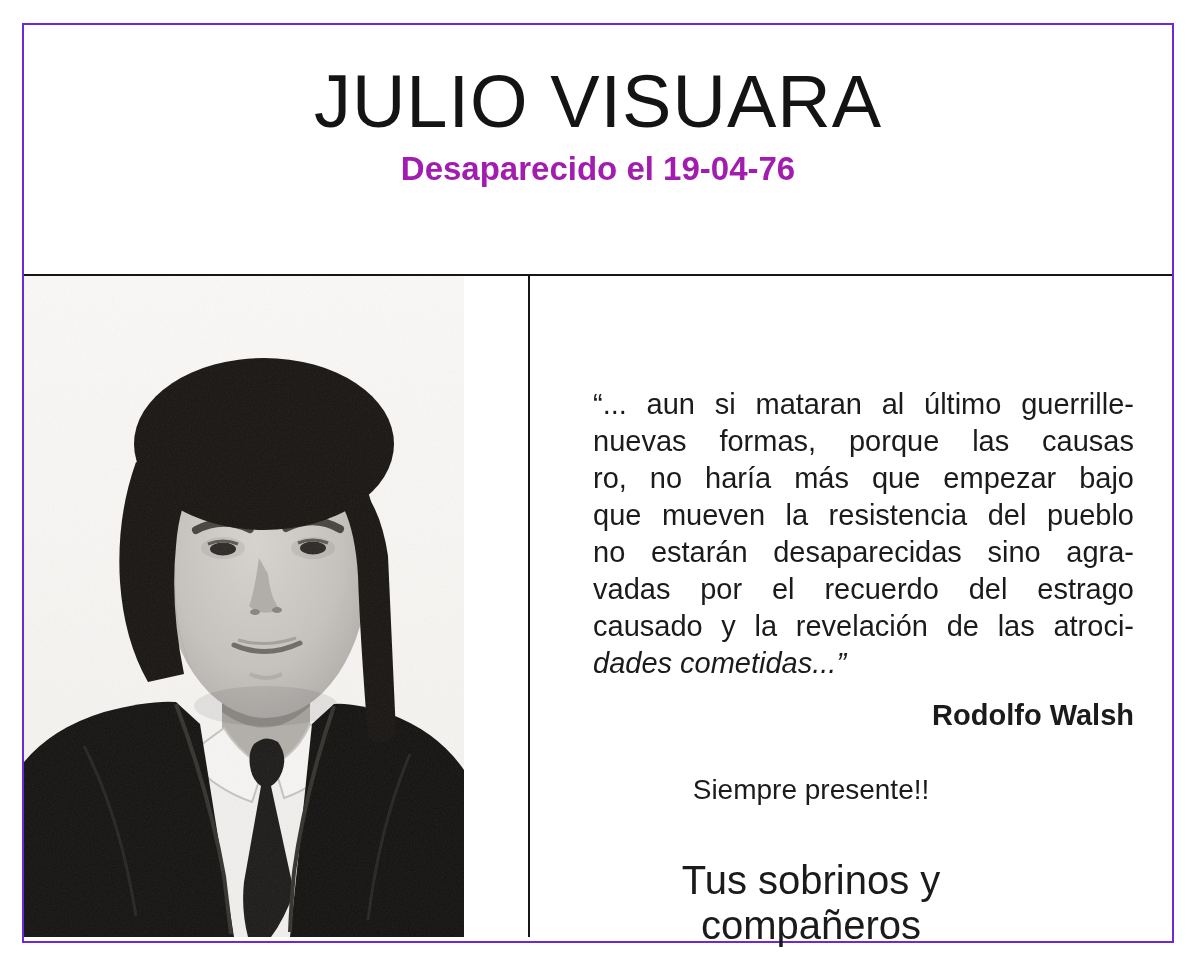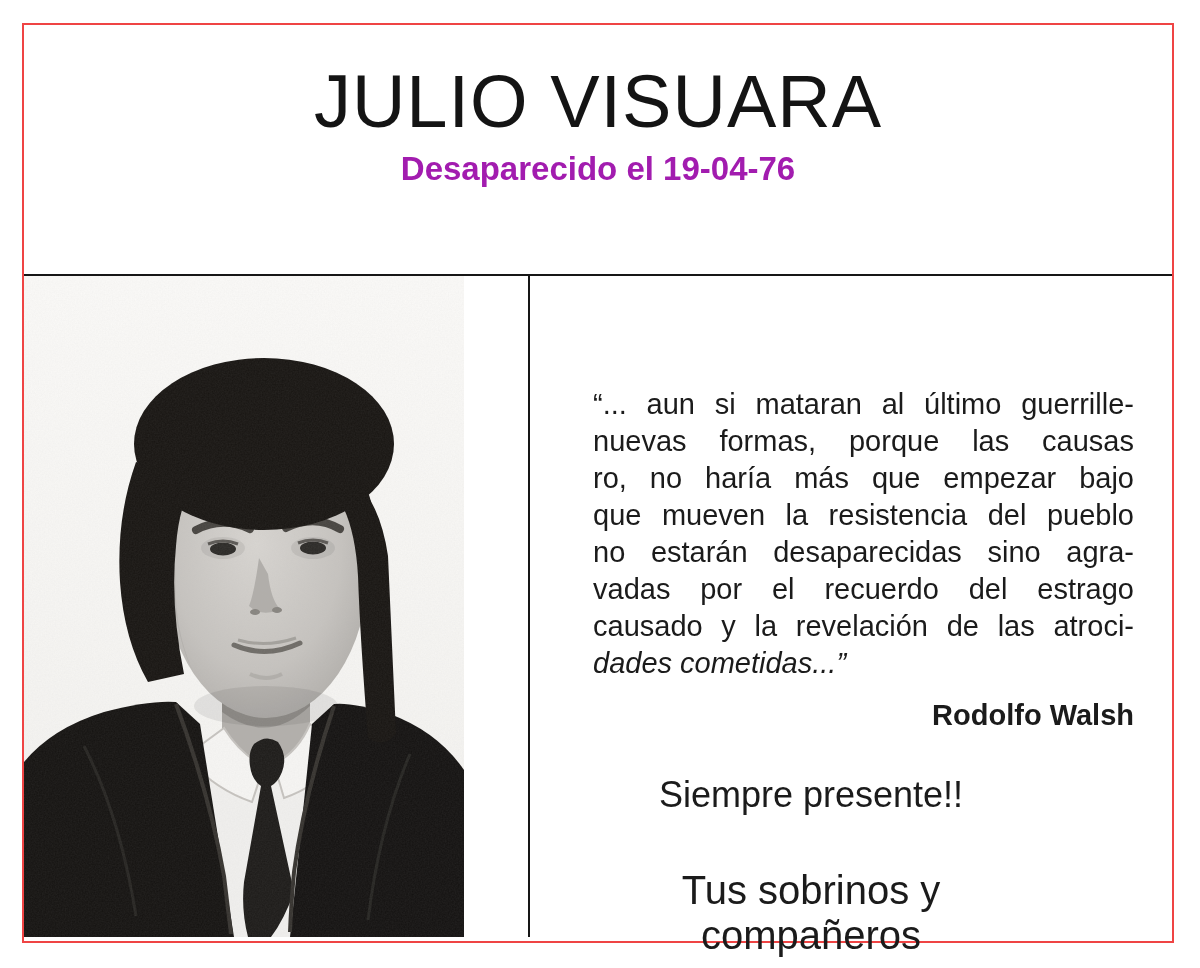--- a/index.html
+++ b/index.html
@@ -14,21 +14,21 @@
     height: 968px;
     background: #ffffff;
     overflow: hidden;
   }
   .frame {
     position: absolute;
     left: 22px;
     top: 23px;
     width: 1148px;
     height: 916px;
-    border: 2px solid #ef4444;
+    border: 2px solid #6d28d9;
     background: #ffffff;
     box-sizing: content-box;
   }
   
   .header {
     height: 251px;
     border-bottom: 2px solid #161616;
     text-align: center;
     box-sizing: border-box;
   }
@@ -91,21 +91,21 @@
     font-size: 29px;
     font-weight: 700;
     text-align: right;
   }
   .closing {
     margin-right: 105px;
     text-align: center;
   }
   .closing .line1 {
     margin-top: 42px;
-    font-size: 36px;
+    font-size: 28px;
   }
   .closing .line2 {
     margin-top: 52px;
     font-size: 40px;
   }
 </style>
 </head>
 <body>
 
 <div class="page">

